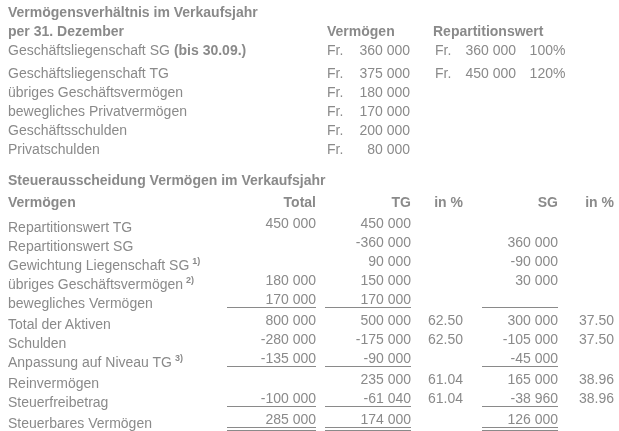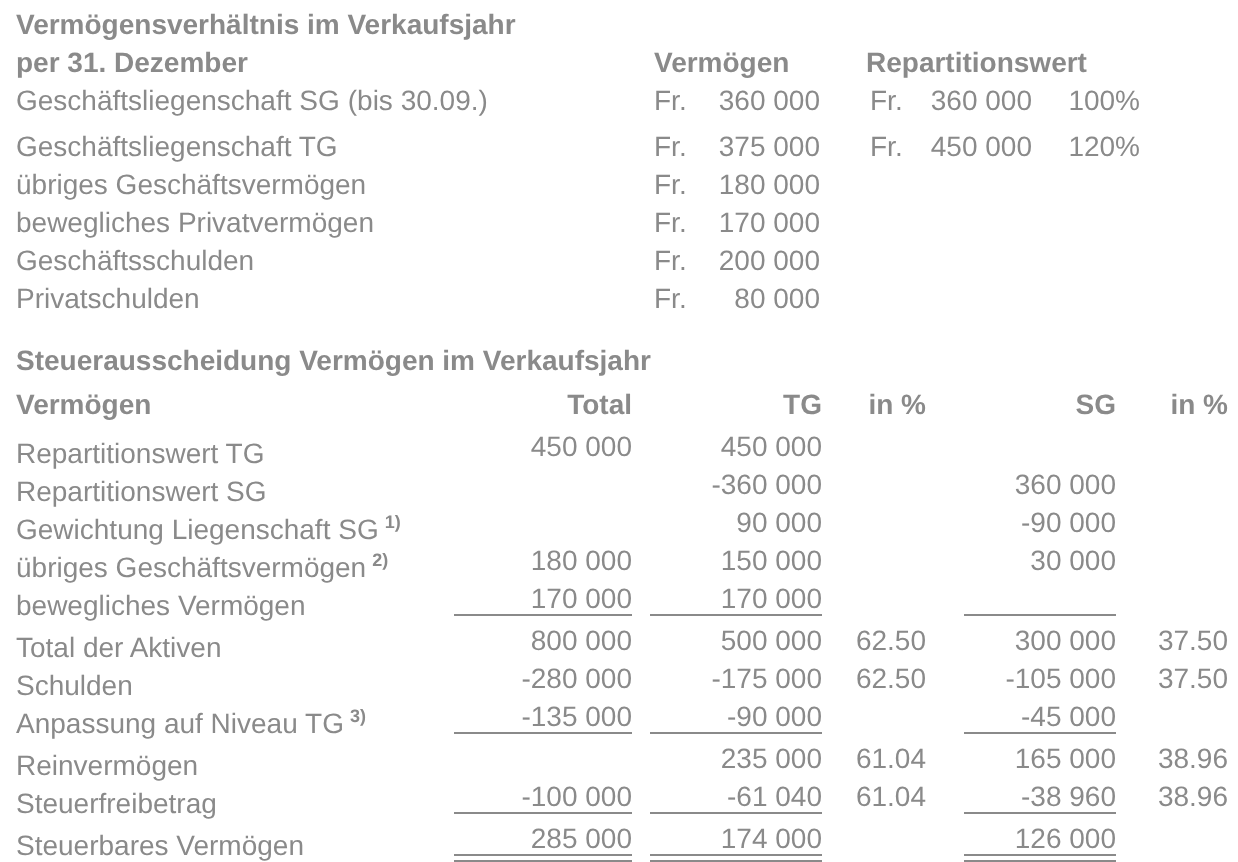--- a/index.html
+++ b/index.html
@@ -17,35 +17,35 @@
     white-space: nowrap;
   }
   .lab { left: 8px; }
   
   .s1-h-verm { left: 327px; }
   .s1-h-rep  { left: 433px; text-align: right; }
   .s1-fr1  { left: 327px; }
   .s1-amt1 { left: 334px; width: 76px; text-align: right; }
   .s1-fr2  { left: 435px; }
   .s1-amt2 { left: 444px; width: 72px; text-align: right; }
-  .s1-pct  { left: 525px; width: 45px; text-align: right; }
+  .s1-pct  { left: 525px; width: 45px; text-align: center; }
   .gap4 { margin-top: 4px; }
   
   .c-total { left: 227px; width: 89px; text-align: right; }
   .c-tg    { left: 325px; width: 86px; text-align: right; }
   .c-tgp   { left: 425px; width: 38px; text-align: right; }
   .c-sg    { left: 482px; width: 76px; text-align: right; }
   .c-sgp   { left: 576px; width: 38px; text-align: right; }
   .rule .c-total, .rule .c-tg, .rule .c-sg,
   .dd .c-total,   .dd .c-tg,   .dd .c-sg { border-bottom: 1px solid #8a8a8a; }
   .dd .c-total::after, .dd .c-tg::after, .dd .c-sg::after {
     content: ""; position: absolute; left: 0; right: 0; bottom: -4px;
     border-top: 1px solid #8a8a8a;
   }
-  .bsuf { font-weight: normal; margin-left: 4px; }
+  .bsuf { font-weight: bold; margin-left: 4px; }
   .bsuf:empty { margin-left: 0; }
   .sup { font-weight: bold; font-size: 9px; vertical-align: super; margin-left: 3px; }
   .sup:empty { margin-left: 0; }
   .mt12 { margin-top: 12px; }
   .mt3 { margin-top: 3px; }
   .mt2 { margin-top: 2px; }
 </style>
 </head>
 <body>
 

